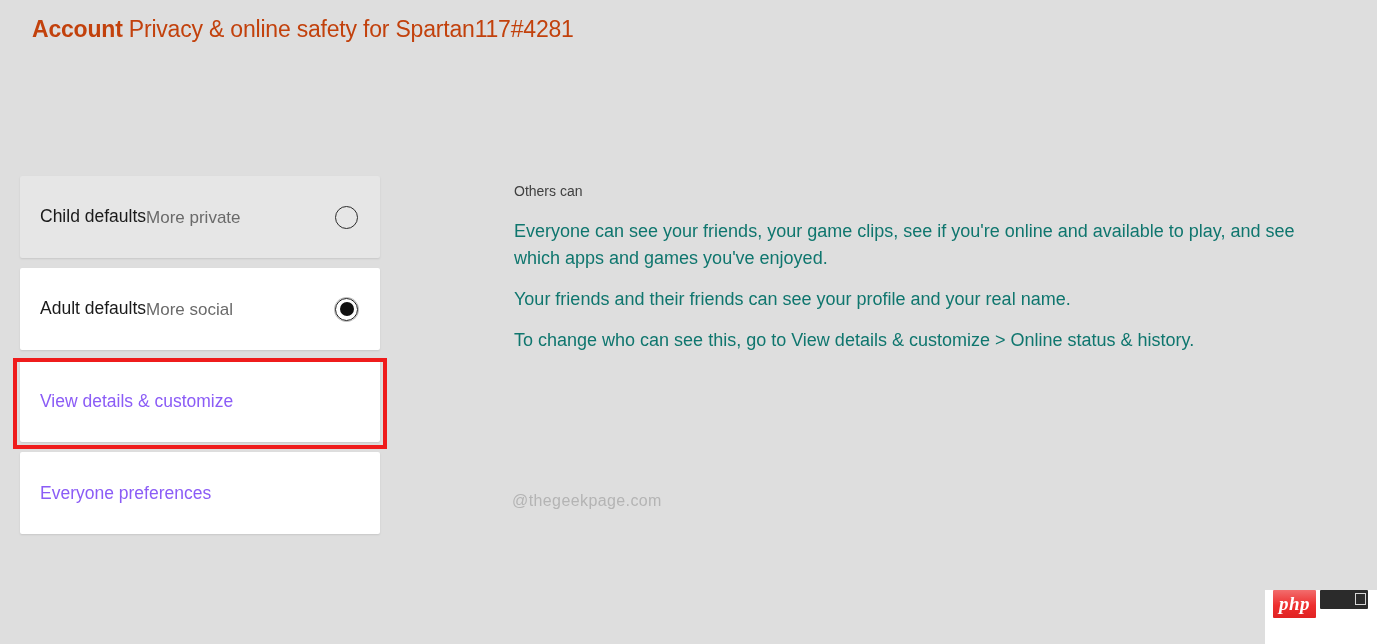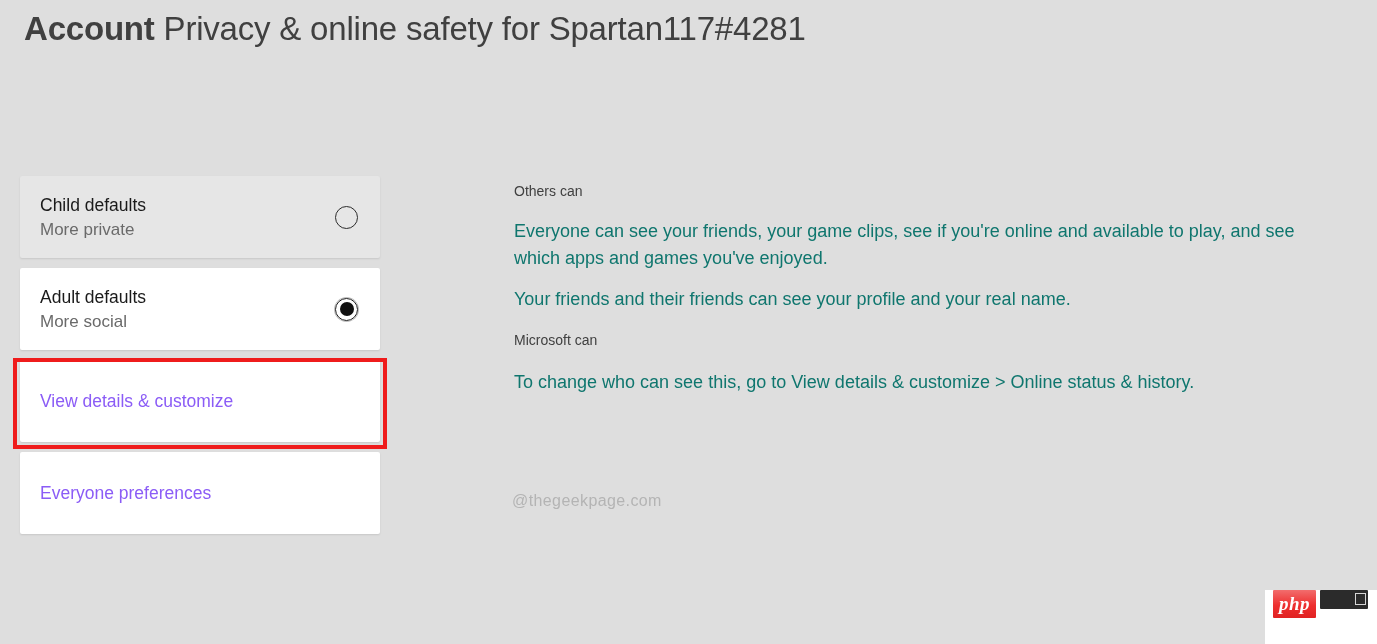--- a/index.html
+++ b/index.html
@@ -13,27 +13,27 @@
     overflow: hidden;
     background: #dedede;
     font-family: "Liberation Sans", sans-serif;
     color: #1b1b1b;
     position: relative;
   }
 
   
   .page-header {
     position: absolute;
-    left: 24px;
+    left: 32px;
     top: 8px;
-    font-size: 33px;
+    font-size: 23px;
     line-height: 42px;
     letter-spacing: -0.2px;
     white-space: nowrap;
-    color: #404040;
+    color: #c2410c;
   }
   .page-header .strong {
     font-weight: bold;
   }
   .page-header .light {
     font-weight: normal;
   }
 
   
   .options-column {
@@ -59,21 +59,21 @@
   }
   .option-card.white {
     background: #ffffff;
   }
   .option-card.selected {
     background: #ffffff;
   }
 
   .card-text {
     display: flex;
-    flex-direction: column;
+    flex-direction: row;
     justify-content: center;
   }
   .card-title {
     font-size: 17.5px;
     line-height: 23px;
     color: #1a1a1a;
     font-weight: normal;
   }
   .card-sub {
     font-size: 17px;
@@ -250,21 +250,20 @@
   </div>
 
 </div>
 
 <div class="highlight-box"></div>
 
 <div class="info-column">
   <div class="info-heading">Others can</div>
   <p class="info-para">Everyone can see your friends, your game clips, see if you're online and available to play, and see which apps and games you've enjoyed.</p>
   <p class="info-para">Your friends and their friends can see your profile and your real name.</p>
-  <div class="info-heading second">Microsoft can</div>
   <p class="info-para last">To change who can see this, go to View details &amp; customize &gt; Online status &amp; history.</p>
 </div>
 
 <div class="watermark">@thegeekpage.com</div>
 
 <div class="php-badge">
   <span class="php-mark">php</span>
   <span class="php-word"></span>
 </div>
 

